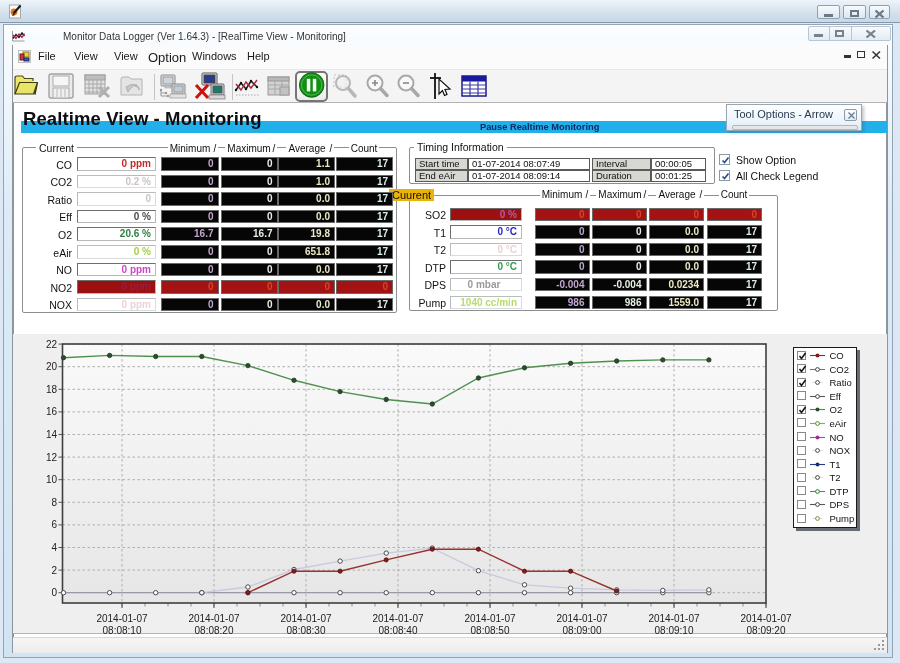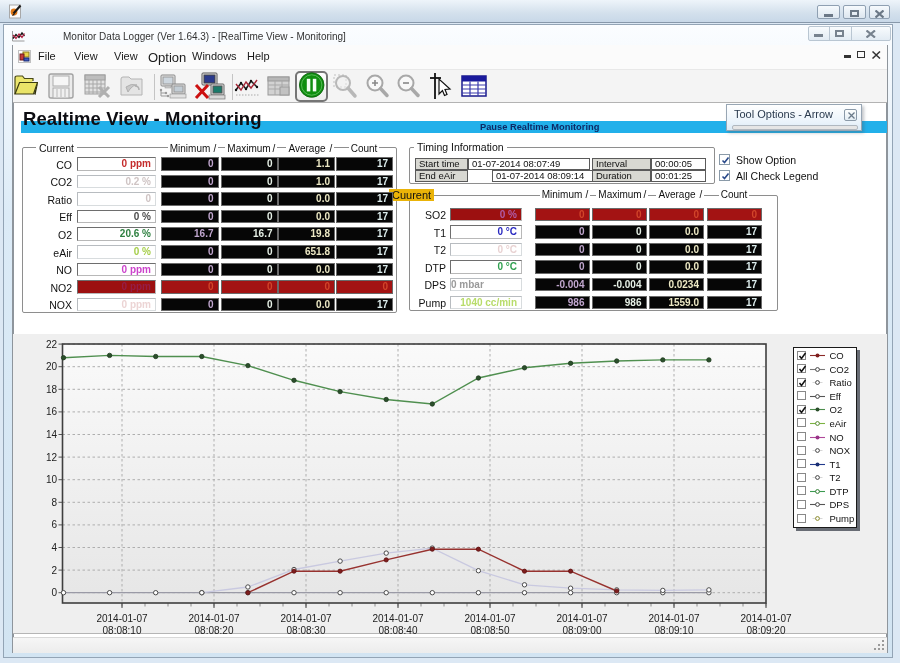--- a/index.html
+++ b/index.html
@@ -183,21 +183,21 @@
 <div class="abs" style="left:580px;top:189px;width:80px;text-align:center;font-size:10px;color:#111;"><span style="background:#fff;padding:0 2px;">Maximum</span></div>
 <div class="abs" style="left:605px;top:189px;width:80px;text-align:center;font-size:10px;color:#111;"><span style="background:#fff;padding:0 2px;">/</span></div>
 <div class="abs" style="left:637px;top:189px;width:80px;text-align:center;font-size:10px;color:#111;"><span style="background:#fff;padding:0 2px;">Average</span></div>
 <div class="abs" style="left:661px;top:189px;width:80px;text-align:center;font-size:10px;color:#111;"><span style="background:#fff;padding:0 2px;">/</span></div>
 <div class="abs" style="left:694px;top:189px;width:80px;text-align:center;font-size:10px;color:#111;"><span style="background:#fff;padding:0 2px;">Count</span></div>
 <div class="abs" style="left:415px;top:158px;width:53px;height:12px;background:#d8d8d2;border:1px solid #5a5a5a;font-size:9.5px;line-height:10px;color:#111;text-align:left;padding-left:3px;white-space:nowrap;overflow:hidden;">Start time</div>
 <div class="abs" style="left:468px;top:158px;width:122px;height:12px;background:#fff;border:1px solid #5a5a5a;font-size:9.5px;line-height:10px;color:#111;text-align:left;padding-left:3px;white-space:nowrap;overflow:hidden;">01-07-2014 08:07:49</div>
 <div class="abs" style="left:592px;top:158px;width:59px;height:12px;background:#d8d8d2;border:1px solid #5a5a5a;font-size:9.5px;line-height:10px;color:#111;text-align:left;padding-left:3px;white-space:nowrap;overflow:hidden;">Interval</div>
 <div class="abs" style="left:651px;top:158px;width:55px;height:12px;background:#fff;border:1px solid #5a5a5a;font-size:9.5px;line-height:10px;color:#111;text-align:left;padding-left:3px;white-space:nowrap;overflow:hidden;">00:00:05</div>
 <div class="abs" style="left:415px;top:170px;width:53px;height:12px;background:#d8d8d2;border:1px solid #5a5a5a;font-size:9.5px;line-height:10px;color:#111;text-align:left;padding-left:3px;white-space:nowrap;overflow:hidden;">End eAir</div>
-<div class="abs" style="left:468px;top:170px;width:122px;height:12px;background:#fff;border:1px solid #5a5a5a;font-size:9.5px;line-height:10px;color:#111;text-align:left;padding-left:3px;white-space:nowrap;overflow:hidden;margin-left:24px;">01-07-2014 08:09:14</div>
+<div class="abs" style="left:468px;top:170px;width:122px;height:12px;background:#fff;border:1px solid #5a5a5a;font-size:9.5px;line-height:10px;color:#111;text-align:left;padding-left:3px;white-space:nowrap;overflow:hidden;">01-07-2014 08:09:14</div>
 <div class="abs" style="left:592px;top:170px;width:59px;height:12px;background:#d8d8d2;border:1px solid #5a5a5a;font-size:9.5px;line-height:10px;color:#111;text-align:left;padding-left:3px;white-space:nowrap;overflow:hidden;">Duration</div>
 <div class="abs" style="left:651px;top:170px;width:55px;height:12px;background:#fff;border:1px solid #5a5a5a;font-size:9.5px;line-height:10px;color:#111;text-align:left;padding-left:3px;white-space:nowrap;overflow:hidden;">00:01:25</div>
 <div class="abs" style="left:719px;top:154px;width:11px;height:11px;background:#fff;border:1px solid #8a9aa8;">
     <svg width="9" height="9" style="position:absolute;left:0.5px;top:0.5px">
       <path d="M1.5 4.5 L3.5 6.5 L7.5 1.5" stroke="#2a4a8a" stroke-width="1.6" fill="none"></path>
     </svg>
   </div>
 <div class="abs" style="left:736px;top:154px;font-size:10.5px;color:#111;">Show Option</div>
 <div class="abs" style="left:719px;top:170px;width:11px;height:11px;background:#fff;border:1px solid #8a9aa8;">
     <svg width="9" height="9" style="position:absolute;left:0.5px;top:0.5px">
@@ -277,21 +277,21 @@
 <div class="abs" style="left:591.5px;top:242.7px;width:55px;height:13.5px;background:#060606;border:1px solid #6a6a6a;font-size:10px;font-weight:bold;line-height:11.5px;color:#e6f0e6;text-align:right;padding-right:4px;">0</div>
 <div class="abs" style="left:649px;top:242.7px;width:55px;height:13.5px;background:#060606;border:1px solid #6a6a6a;font-size:10px;font-weight:bold;line-height:11.5px;color:#ece8c4;text-align:right;padding-right:4px;">0.0</div>
 <div class="abs" style="left:707px;top:242.7px;width:55px;height:13.5px;background:#060606;border:1px solid #6a6a6a;font-size:10px;font-weight:bold;line-height:11.5px;color:#dcecec;text-align:right;padding-right:4px;">17</div>
 <div class="abs" style="left:398px;top:261.8px;width:48px;font-size:10.5px;color:#111;text-align:right;">DTP</div>
 <div class="abs" style="left:450px;top:260.3px;width:72px;height:13.5px;background:#fff;border-top:1px solid #6e6e6e;border-left:1px solid #6e6e6e;border-right:1px solid #b8b8b8;border-bottom:1px solid #b8b8b8;font-size:10px;font-weight:bold;line-height:11.5px;color:#30a050;text-align:right;padding-right:4px;">0 °C</div>
 <div class="abs" style="left:534.5px;top:260.3px;width:55px;height:13.5px;background:#060606;border:1px solid #6a6a6a;font-size:10px;font-weight:bold;line-height:11.5px;color:#c0a6ce;text-align:right;padding-right:4px;">0</div>
 <div class="abs" style="left:591.5px;top:260.3px;width:55px;height:13.5px;background:#060606;border:1px solid #6a6a6a;font-size:10px;font-weight:bold;line-height:11.5px;color:#e6f0e6;text-align:right;padding-right:4px;">0</div>
 <div class="abs" style="left:649px;top:260.3px;width:55px;height:13.5px;background:#060606;border:1px solid #6a6a6a;font-size:10px;font-weight:bold;line-height:11.5px;color:#ece8c4;text-align:right;padding-right:4px;">0.0</div>
 <div class="abs" style="left:707px;top:260.3px;width:55px;height:13.5px;background:#060606;border:1px solid #6a6a6a;font-size:10px;font-weight:bold;line-height:11.5px;color:#dcecec;text-align:right;padding-right:4px;">17</div>
 <div class="abs" style="left:398px;top:279.4px;width:48px;font-size:10.5px;color:#111;text-align:right;">DPS</div>
-<div class="abs" style="left:450px;top:277.9px;width:72px;height:13.5px;background:#fff;border-top:1px solid #b8bcc0;border-left:1px solid #b8bcc0;border-right:1px solid #d8dcde;border-bottom:1px solid #d8dcde;font-size:10px;font-weight:bold;line-height:11.5px;color:#9a9a9a;text-align:left;padding-right:4px;">0 mbar</div>
+<div class="abs" style="left:450px;top:277.9px;width:72px;height:13.5px;background:#fff;border-top:1px solid #b8bcc0;border-left:1px solid #b8bcc0;border-right:1px solid #d8dcde;border-bottom:1px solid #d8dcde;font-size:10px;font-weight:bold;line-height:11.5px;color:#9a9a9a;text-align:center;padding-right:4px;">0 mbar</div>
 <div class="abs" style="left:534.5px;top:277.9px;width:55px;height:13.5px;background:#060606;border:1px solid #6a6a6a;font-size:10px;font-weight:bold;line-height:11.5px;color:#c0a6ce;text-align:right;padding-right:4px;">-0.004</div>
 <div class="abs" style="left:591.5px;top:277.9px;width:55px;height:13.5px;background:#060606;border:1px solid #6a6a6a;font-size:10px;font-weight:bold;line-height:11.5px;color:#e6f0e6;text-align:right;padding-right:4px;">-0.004</div>
 <div class="abs" style="left:649px;top:277.9px;width:55px;height:13.5px;background:#060606;border:1px solid #6a6a6a;font-size:10px;font-weight:bold;line-height:11.5px;color:#ece8c4;text-align:right;padding-right:4px;">0.0234</div>
 <div class="abs" style="left:707px;top:277.9px;width:55px;height:13.5px;background:#060606;border:1px solid #6a6a6a;font-size:10px;font-weight:bold;line-height:11.5px;color:#dcecec;text-align:right;padding-right:4px;">17</div>
 <div class="abs" style="left:398px;top:297.0px;width:48px;font-size:10.5px;color:#111;text-align:right;">Pump</div>
 <div class="abs" style="left:450px;top:295.5px;width:72px;height:13.5px;background:#fff;border-top:1px solid #b8bcc0;border-left:1px solid #b8bcc0;border-right:1px solid #d8dcde;border-bottom:1px solid #d8dcde;font-size:10px;font-weight:bold;line-height:11.5px;color:#b8dc6a;text-align:right;padding-right:4px;">1040 cc/min</div>
 <div class="abs" style="left:534.5px;top:295.5px;width:55px;height:13.5px;background:#060606;border:1px solid #6a6a6a;font-size:10px;font-weight:bold;line-height:11.5px;color:#c0a6ce;text-align:right;padding-right:4px;">986</div>
 <div class="abs" style="left:591.5px;top:295.5px;width:55px;height:13.5px;background:#060606;border:1px solid #6a6a6a;font-size:10px;font-weight:bold;line-height:11.5px;color:#e6f0e6;text-align:right;padding-right:4px;">986</div>
 <div class="abs" style="left:649px;top:295.5px;width:55px;height:13.5px;background:#060606;border:1px solid #6a6a6a;font-size:10px;font-weight:bold;line-height:11.5px;color:#ece8c4;text-align:right;padding-right:4px;">1559.0</div>
 <div class="abs" style="left:707px;top:295.5px;width:55px;height:13.5px;background:#060606;border:1px solid #6a6a6a;font-size:10px;font-weight:bold;line-height:11.5px;color:#dcecec;text-align:right;padding-right:4px;">17</div>

